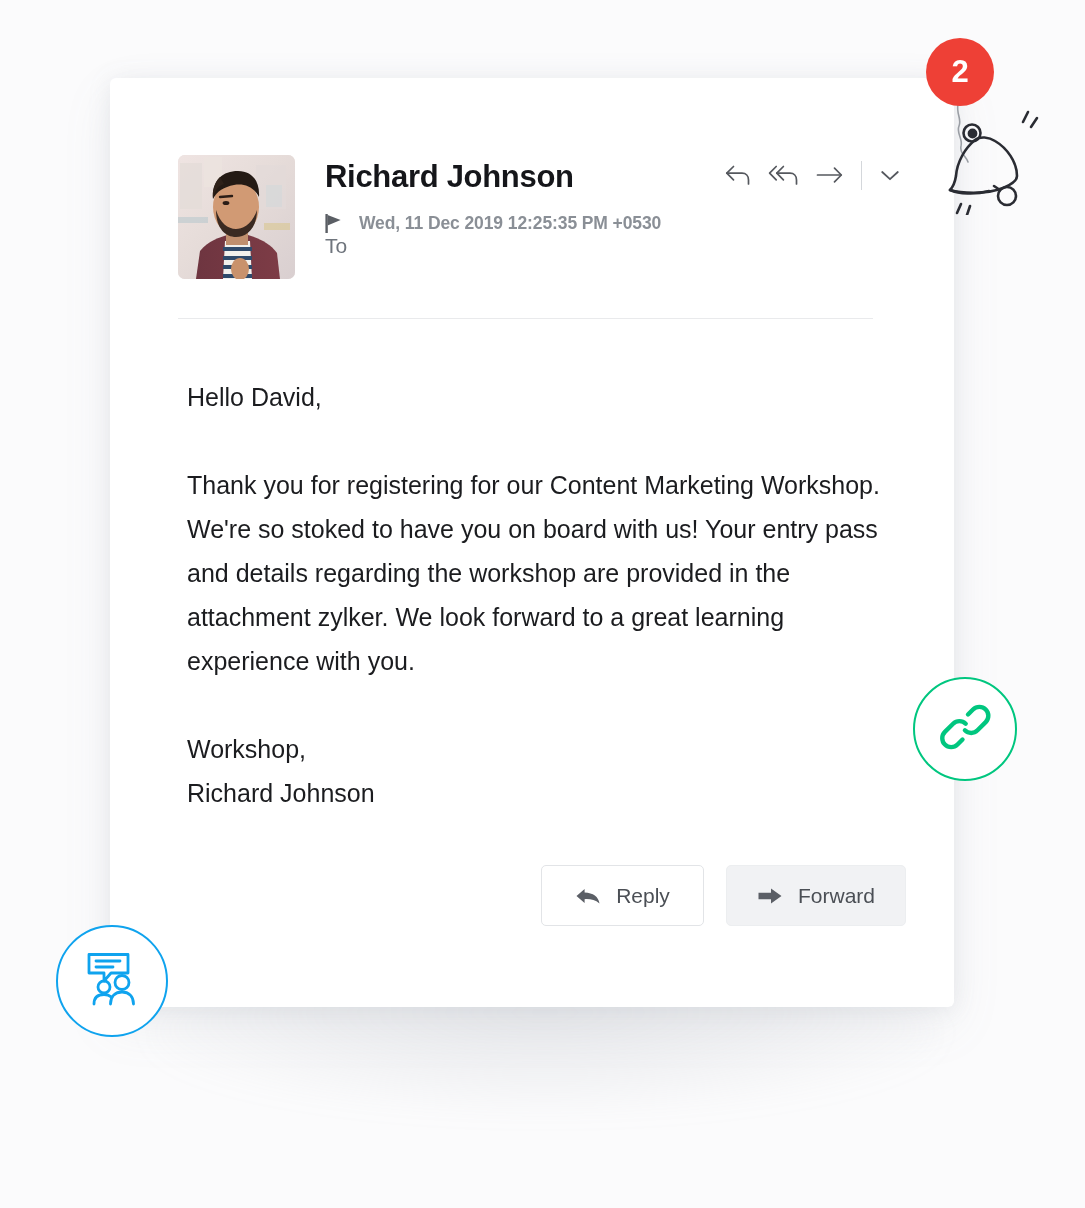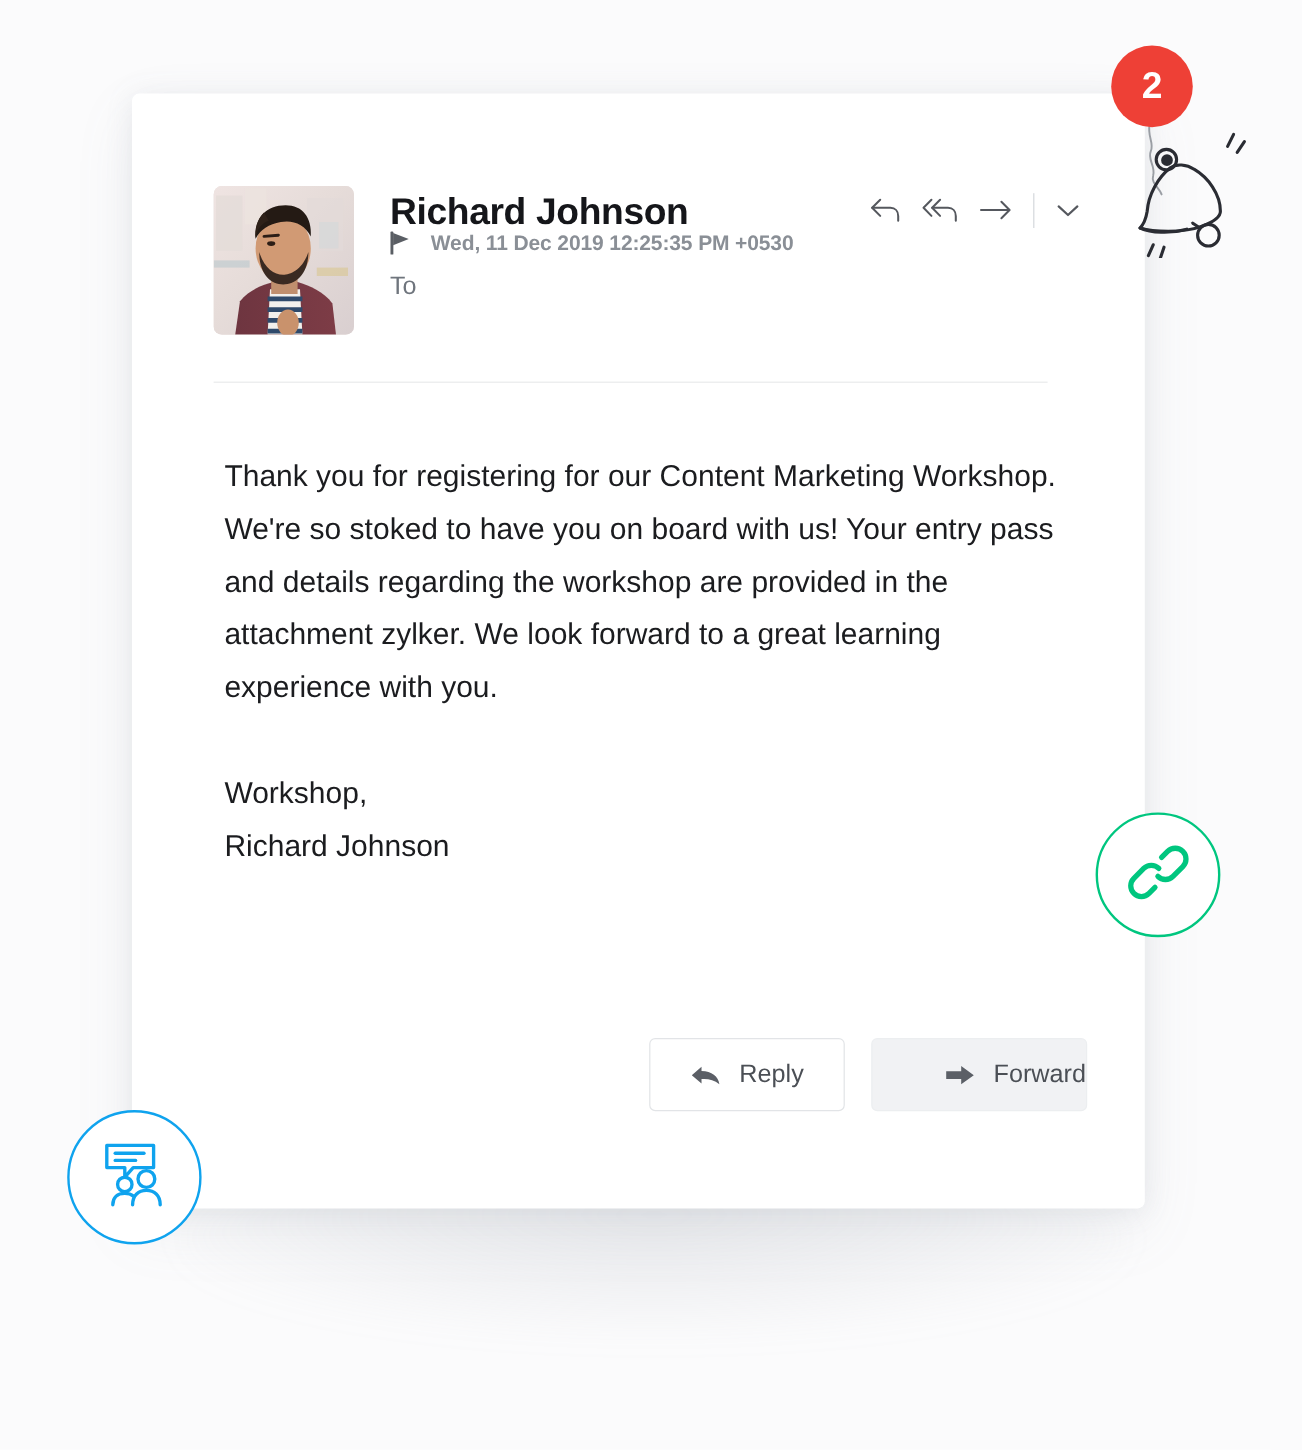--- a/index.html
+++ b/index.html
@@ -76,38 +76,38 @@
     color: #15161a;
     letter-spacing: -0.3px;
     line-height: 1;
     margin: 0;
     padding-top: 6px;
     white-space: nowrap;
   }
   .date-row {
     display: flex;
     align-items: center;
+    margin-top: 21px;
   }
   .flag-icon {
     width: 17px;
     height: 19px;
     flex: 0 0 auto;
     margin-right: 17px;
   }
   .date-text {
     font-size: 17.5px;
     font-weight: bold;
     color: #8a8f96;
     white-space: nowrap;
     letter-spacing: -0.1px;
   }
   .to-row {
     display: flex;
     align-items: baseline;
-    margin-top: 14px;
   }
   .to-label {
     font-size: 21px;
     color: #6f757d;
     margin-right: 12px;
   }
   .to-address {
     font-size: 21px;
     color: #6f757d;
     white-space: nowrap;
@@ -196,21 +196,20 @@
     background: #ffffff;
     border: 1px solid #e2e4e7;
     color: #4b4f55;
     margin-right: 22px;
   }
   .btn-forward {
     width: 180px;
     background: #f1f2f4;
     border: 1px solid #eceef0;
     color: #4b4f55;
-    justify-content: flex-end;
   }
   .btn-icon {
     margin-right: 15px;
     display: flex;
     align-items: center;
   }
 
   
   .notify-group {
     position: absolute;
@@ -371,20 +370,21 @@
     <div class="chevron-btn">
       <svg width="20" height="13" viewBox="0 0 20 13" xmlns="http://www.w3.org/2000/svg">
         <path d="M2.2 3 L10 10.2 L17.8 3" stroke="#55585e" stroke-width="1.8" fill="none" stroke-linecap="round" stroke-linejoin="round"></path>
       </svg>
     </div>
   </div>
 
   <div class="header-separator"></div>
 
   <div class="email-body">
+    <p>Hello David,</p>
     <p>Thank you for registering for our Content Marketing Workshop. We're so stoked to have you on board with us! Your entry pass and details regarding the workshop are provided in the attachment zylker. We look forward to a great learning experience with you.</p>
     <p>
       <span class="sig-line">Workshop,</span>
       <span class="sig-line">Richard Johnson</span>
     </p>
   </div>
 
   <div class="email-footer">
 
     <div class="btn btn-reply">

